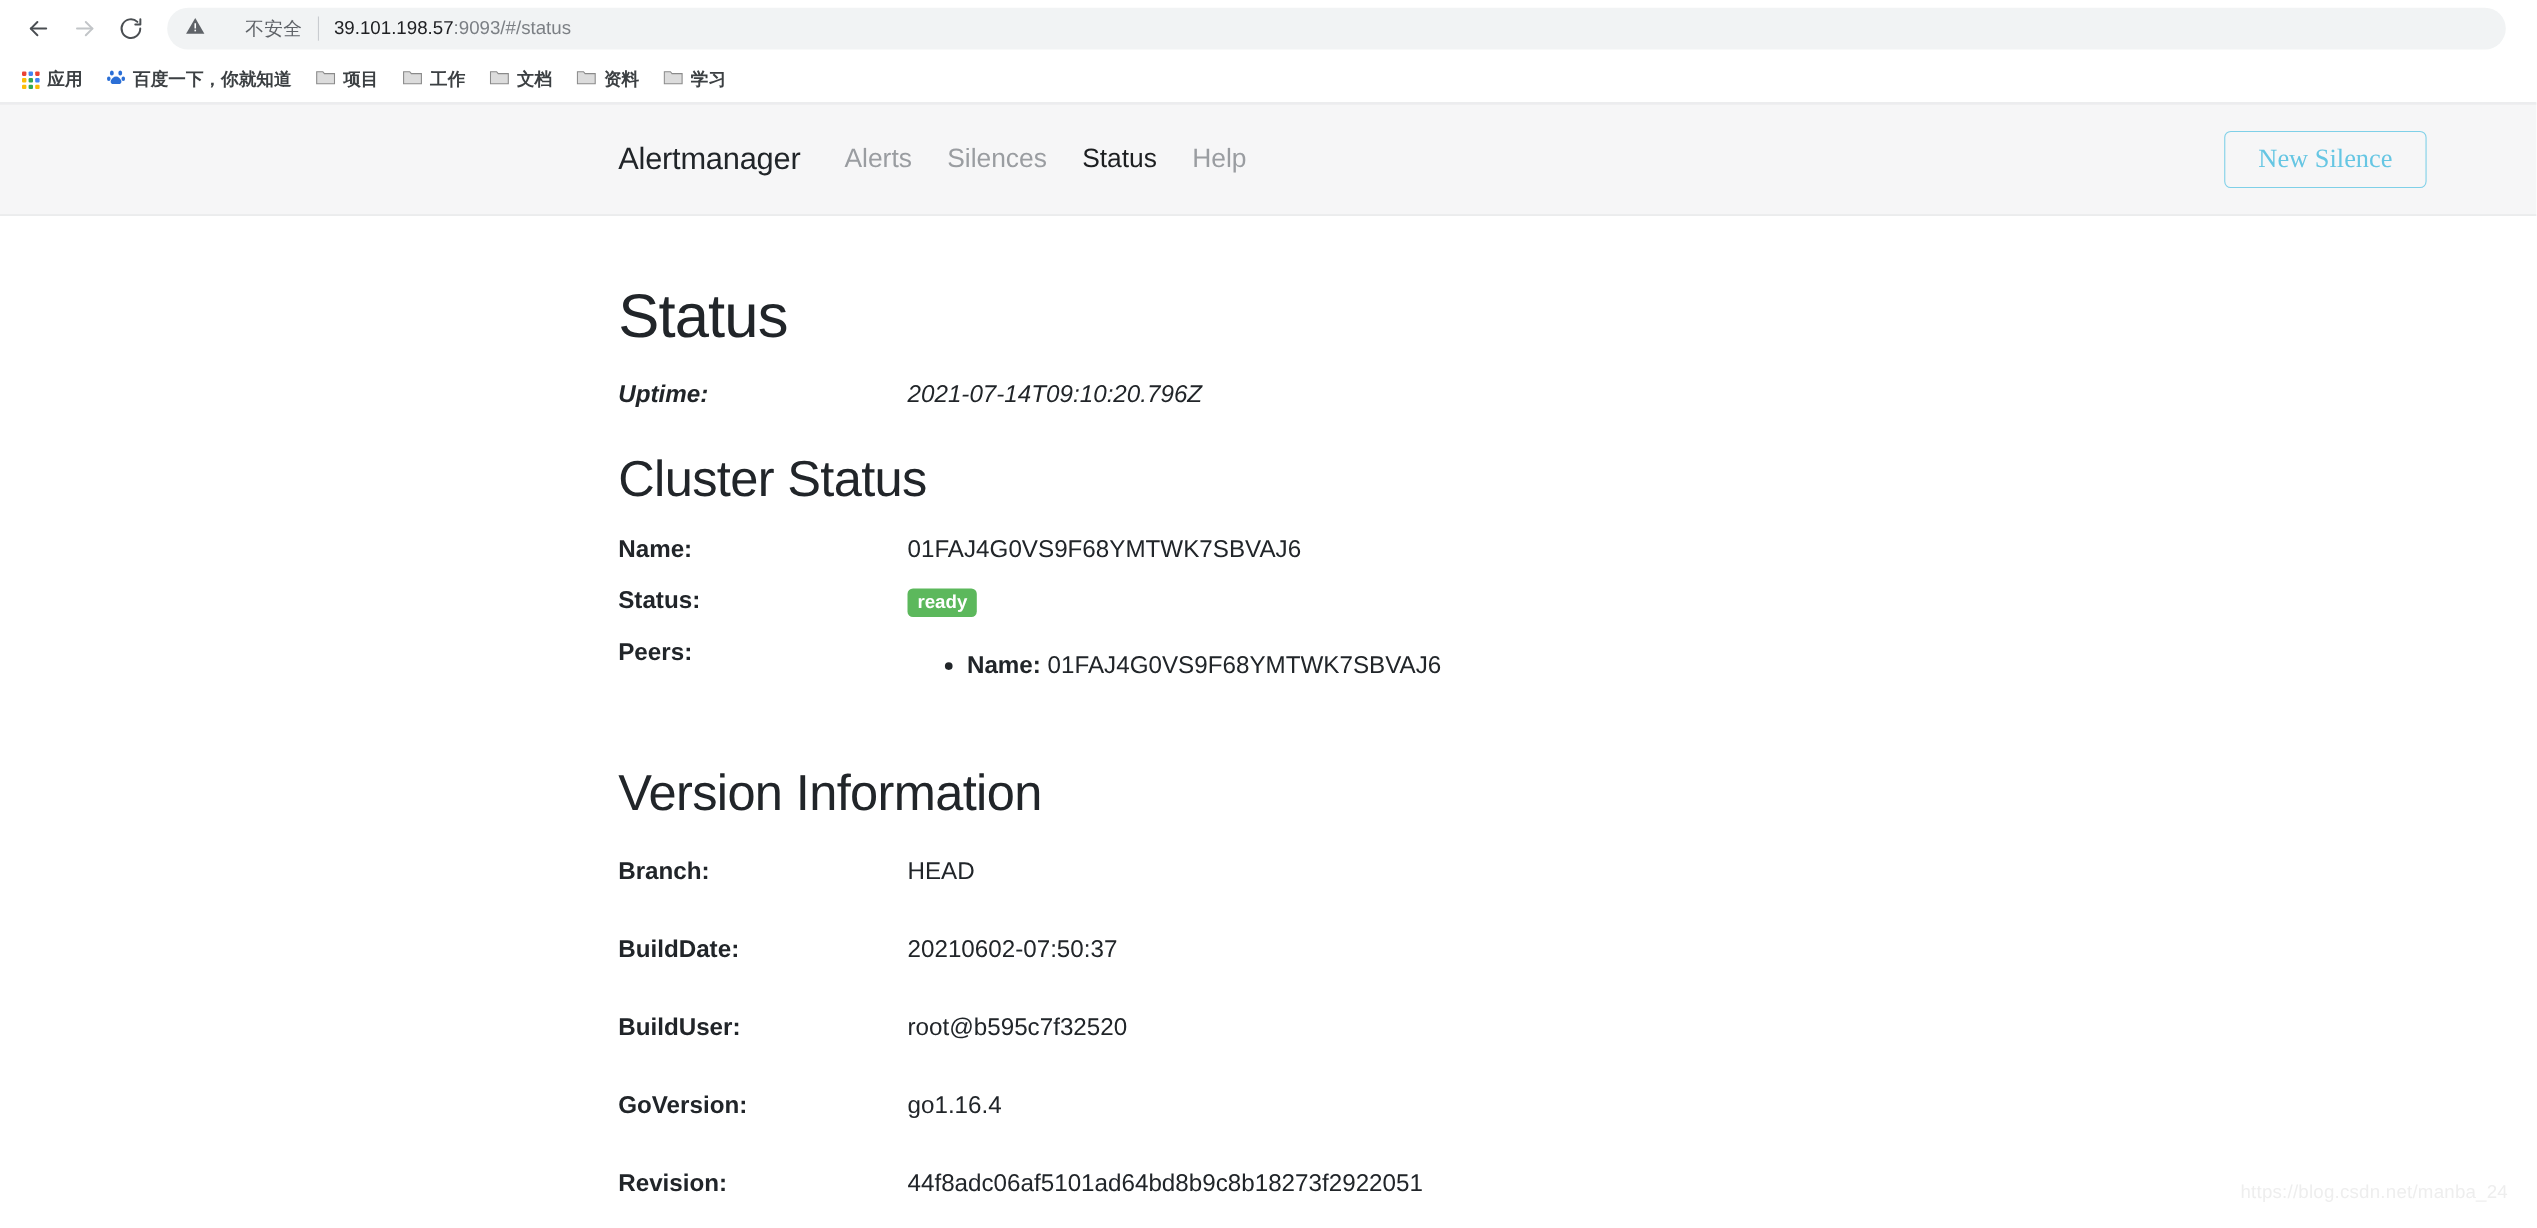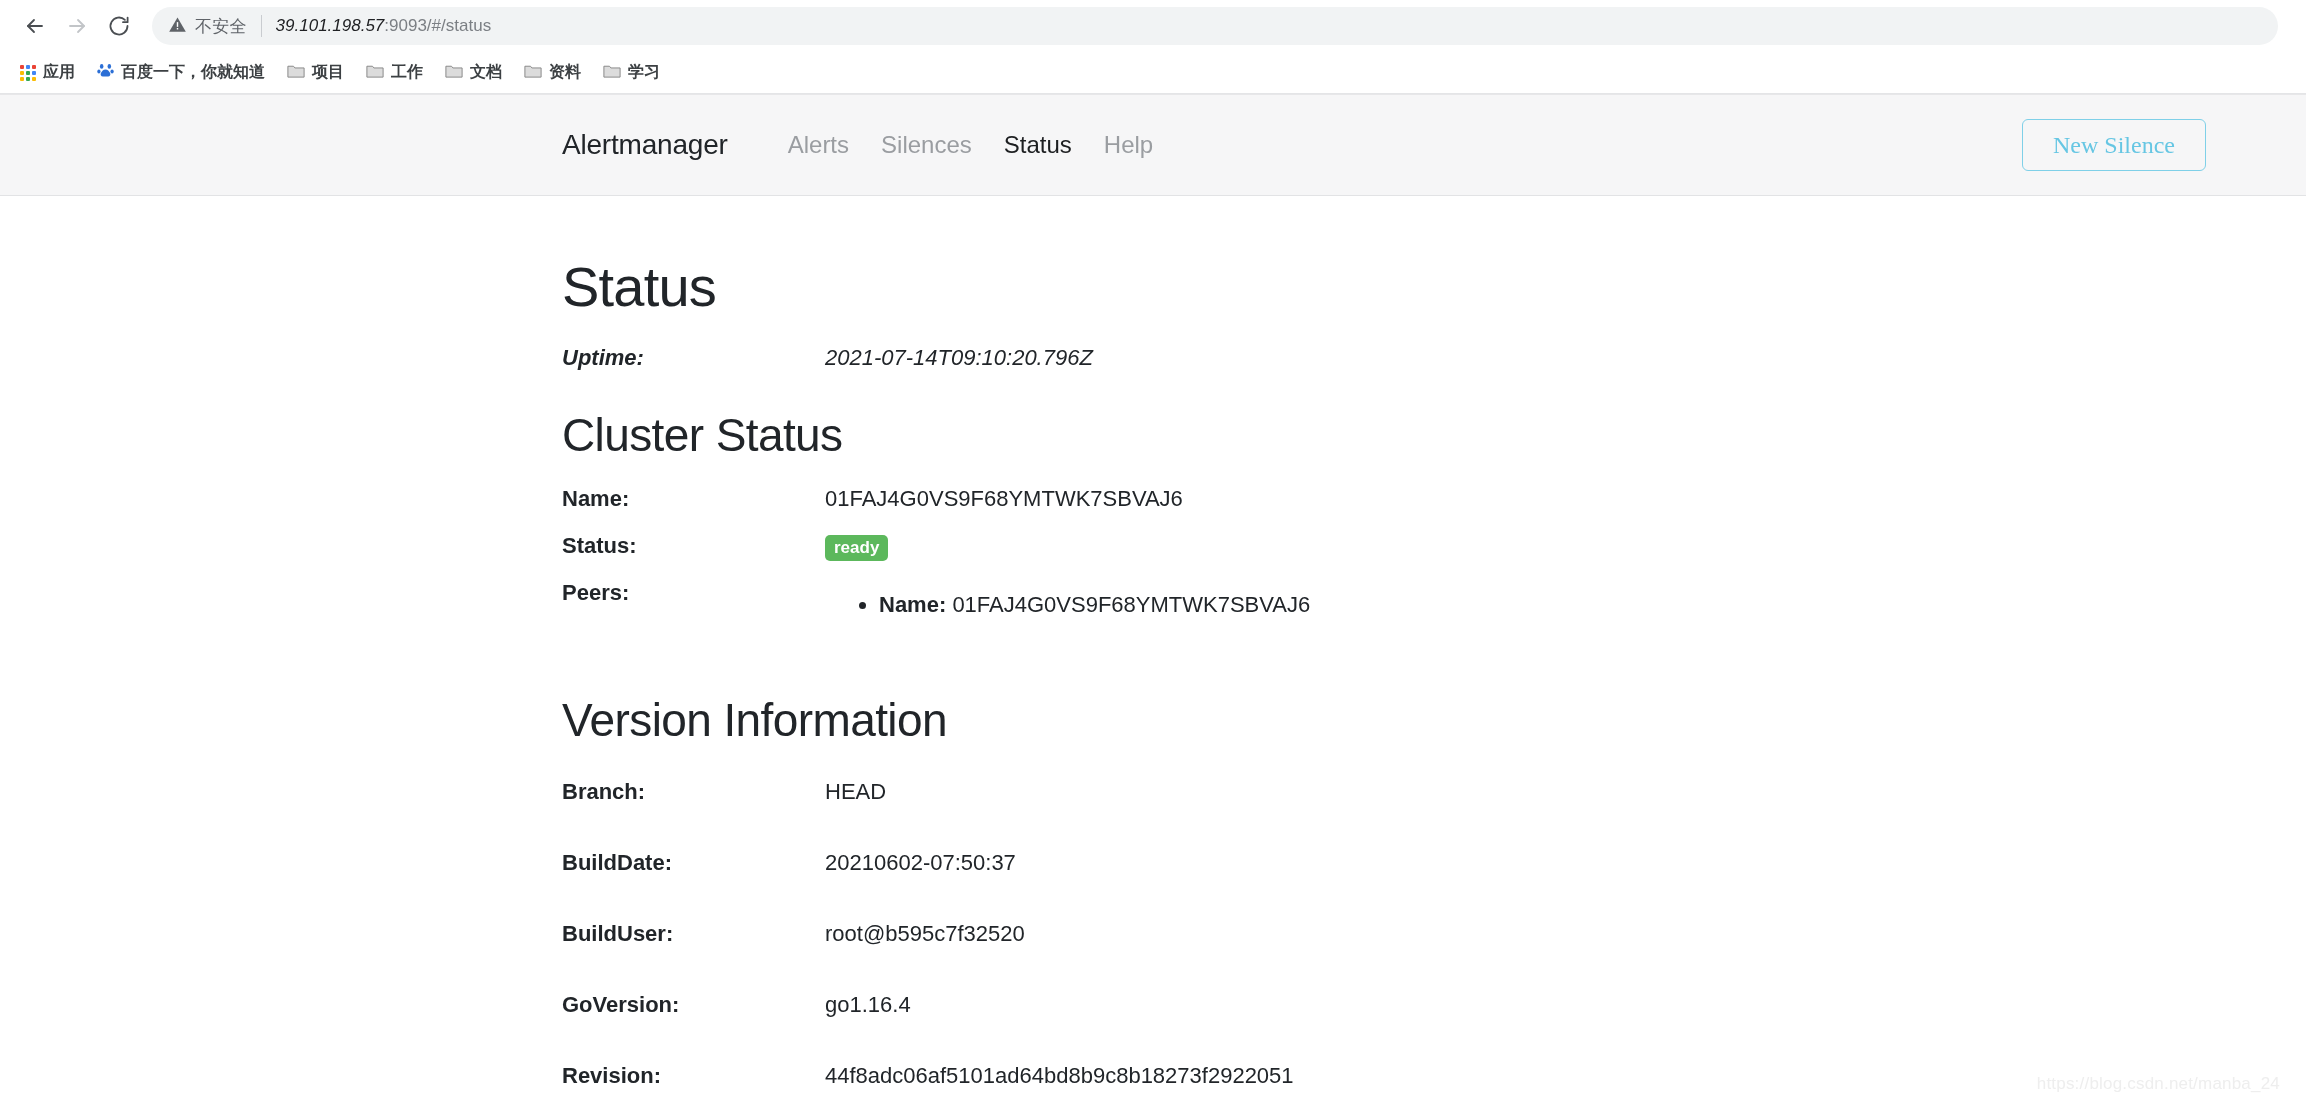--- a/index.html
+++ b/index.html
@@ -48,35 +48,36 @@
     display: flex;
     align-items: center;
     flex: 0 0 auto;
   }
   .warn-icon { margin-right: 8px; display: block; }
   .security-text {
     font-size: 17px;
     color: #5f6368;
     letter-spacing: 0.2px;
     white-space: nowrap;
+    margin-left: 28px;
   }
   .omni-divider {
     width: 1px;
     height: 22px;
     background: #c9ccd0;
     margin: 0 14px;
     flex: 0 0 auto;
   }
   .url-wrap {
     font-size: 17px;
     white-space: nowrap;
     overflow: hidden;
     text-overflow: ellipsis;
   }
-  .url-host { color: #202124; font-style: italic; }
+  .url-host { color: #202124; }
   .url-rest { color: #7b7f84; }
 
   
   .bookmarks {
     height: 42px;
     display: flex;
     align-items: center;
     padding: 0 12px;
     background: #ffffff;
     border-bottom: 1px solid #e4e5e7;
@@ -117,21 +118,20 @@
     display: flex;
     align-items: center;
     position: relative;
   }
   .am-nav-inner {
     width: 100%;
     padding-left: 562px;
     padding-right: 40px;
     display: flex;
     align-items: center;
-    gap: 20px;
   }
   .am-brand {
     font-size: 28px;
     color: #212529;
     letter-spacing: -0.2px;
     white-space: nowrap;
     margin-right: 40px;
   }
   .am-links {
     display: flex;

